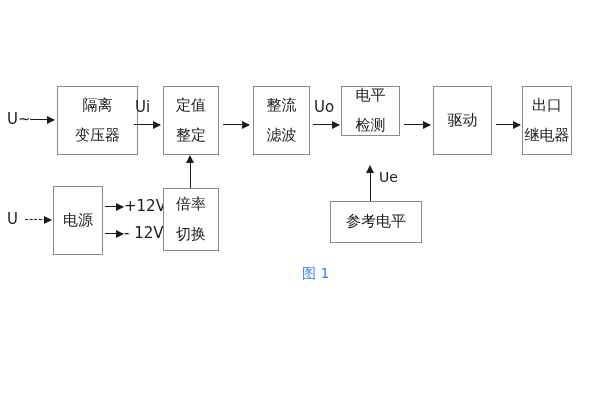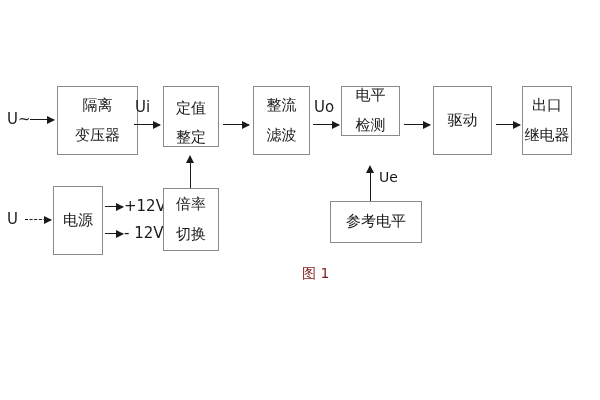--- a/index.html
+++ b/index.html
@@ -69,21 +69,21 @@
     position:absolute;
     left:-4.6px;top:-8px;
     width:0;height:0;
     border-bottom:8px solid #1a1a1a;
     border-left:4.6px solid transparent;
     border-right:4.6px solid transparent;
   }
 
   .caption{
     position:absolute;
-    color:#7f1d1d;
+    color:#3b82f6;
     font-size:14px;
     white-space:nowrap;
   }
 </style>
 </head>
 <body>
 
 <div id="canvas">
 
   <div class="lbl" style="left:7px;top:112px;">U~</div>
@@ -91,21 +91,21 @@
   <div class="arrow-h" style="left:30px;top:119px;width:24px;"></div>
 
   <div class="block" style="left:57px;top:86px;width:81px;height:69px;">
     <span class="ln">隔离</span>
     <span class="ln">变压器</span>
   </div>
 
   <div class="lbl" style="left:135px;top:100px;">Ui</div>
   <div class="arrow-h" style="left:134px;top:124px;width:26px;"></div>
 
-  <div class="block" style="left:163px;top:86px;width:56px;height:61px;justify-content:flex-end;">
+  <div class="block" style="left:163px;top:86px;width:56px;height:69px;">
     <span class="ln">定值</span>
     <span class="ln">整定</span>
   </div>
 
   <div class="arrow-h" style="left:223px;top:124px;width:26px;"></div>
 
   <div class="block" style="left:253px;top:86px;width:57px;height:69px;align-items:center;">
     <span class="ln">整流</span>
     <span class="ln">滤波</span>
   </div>

